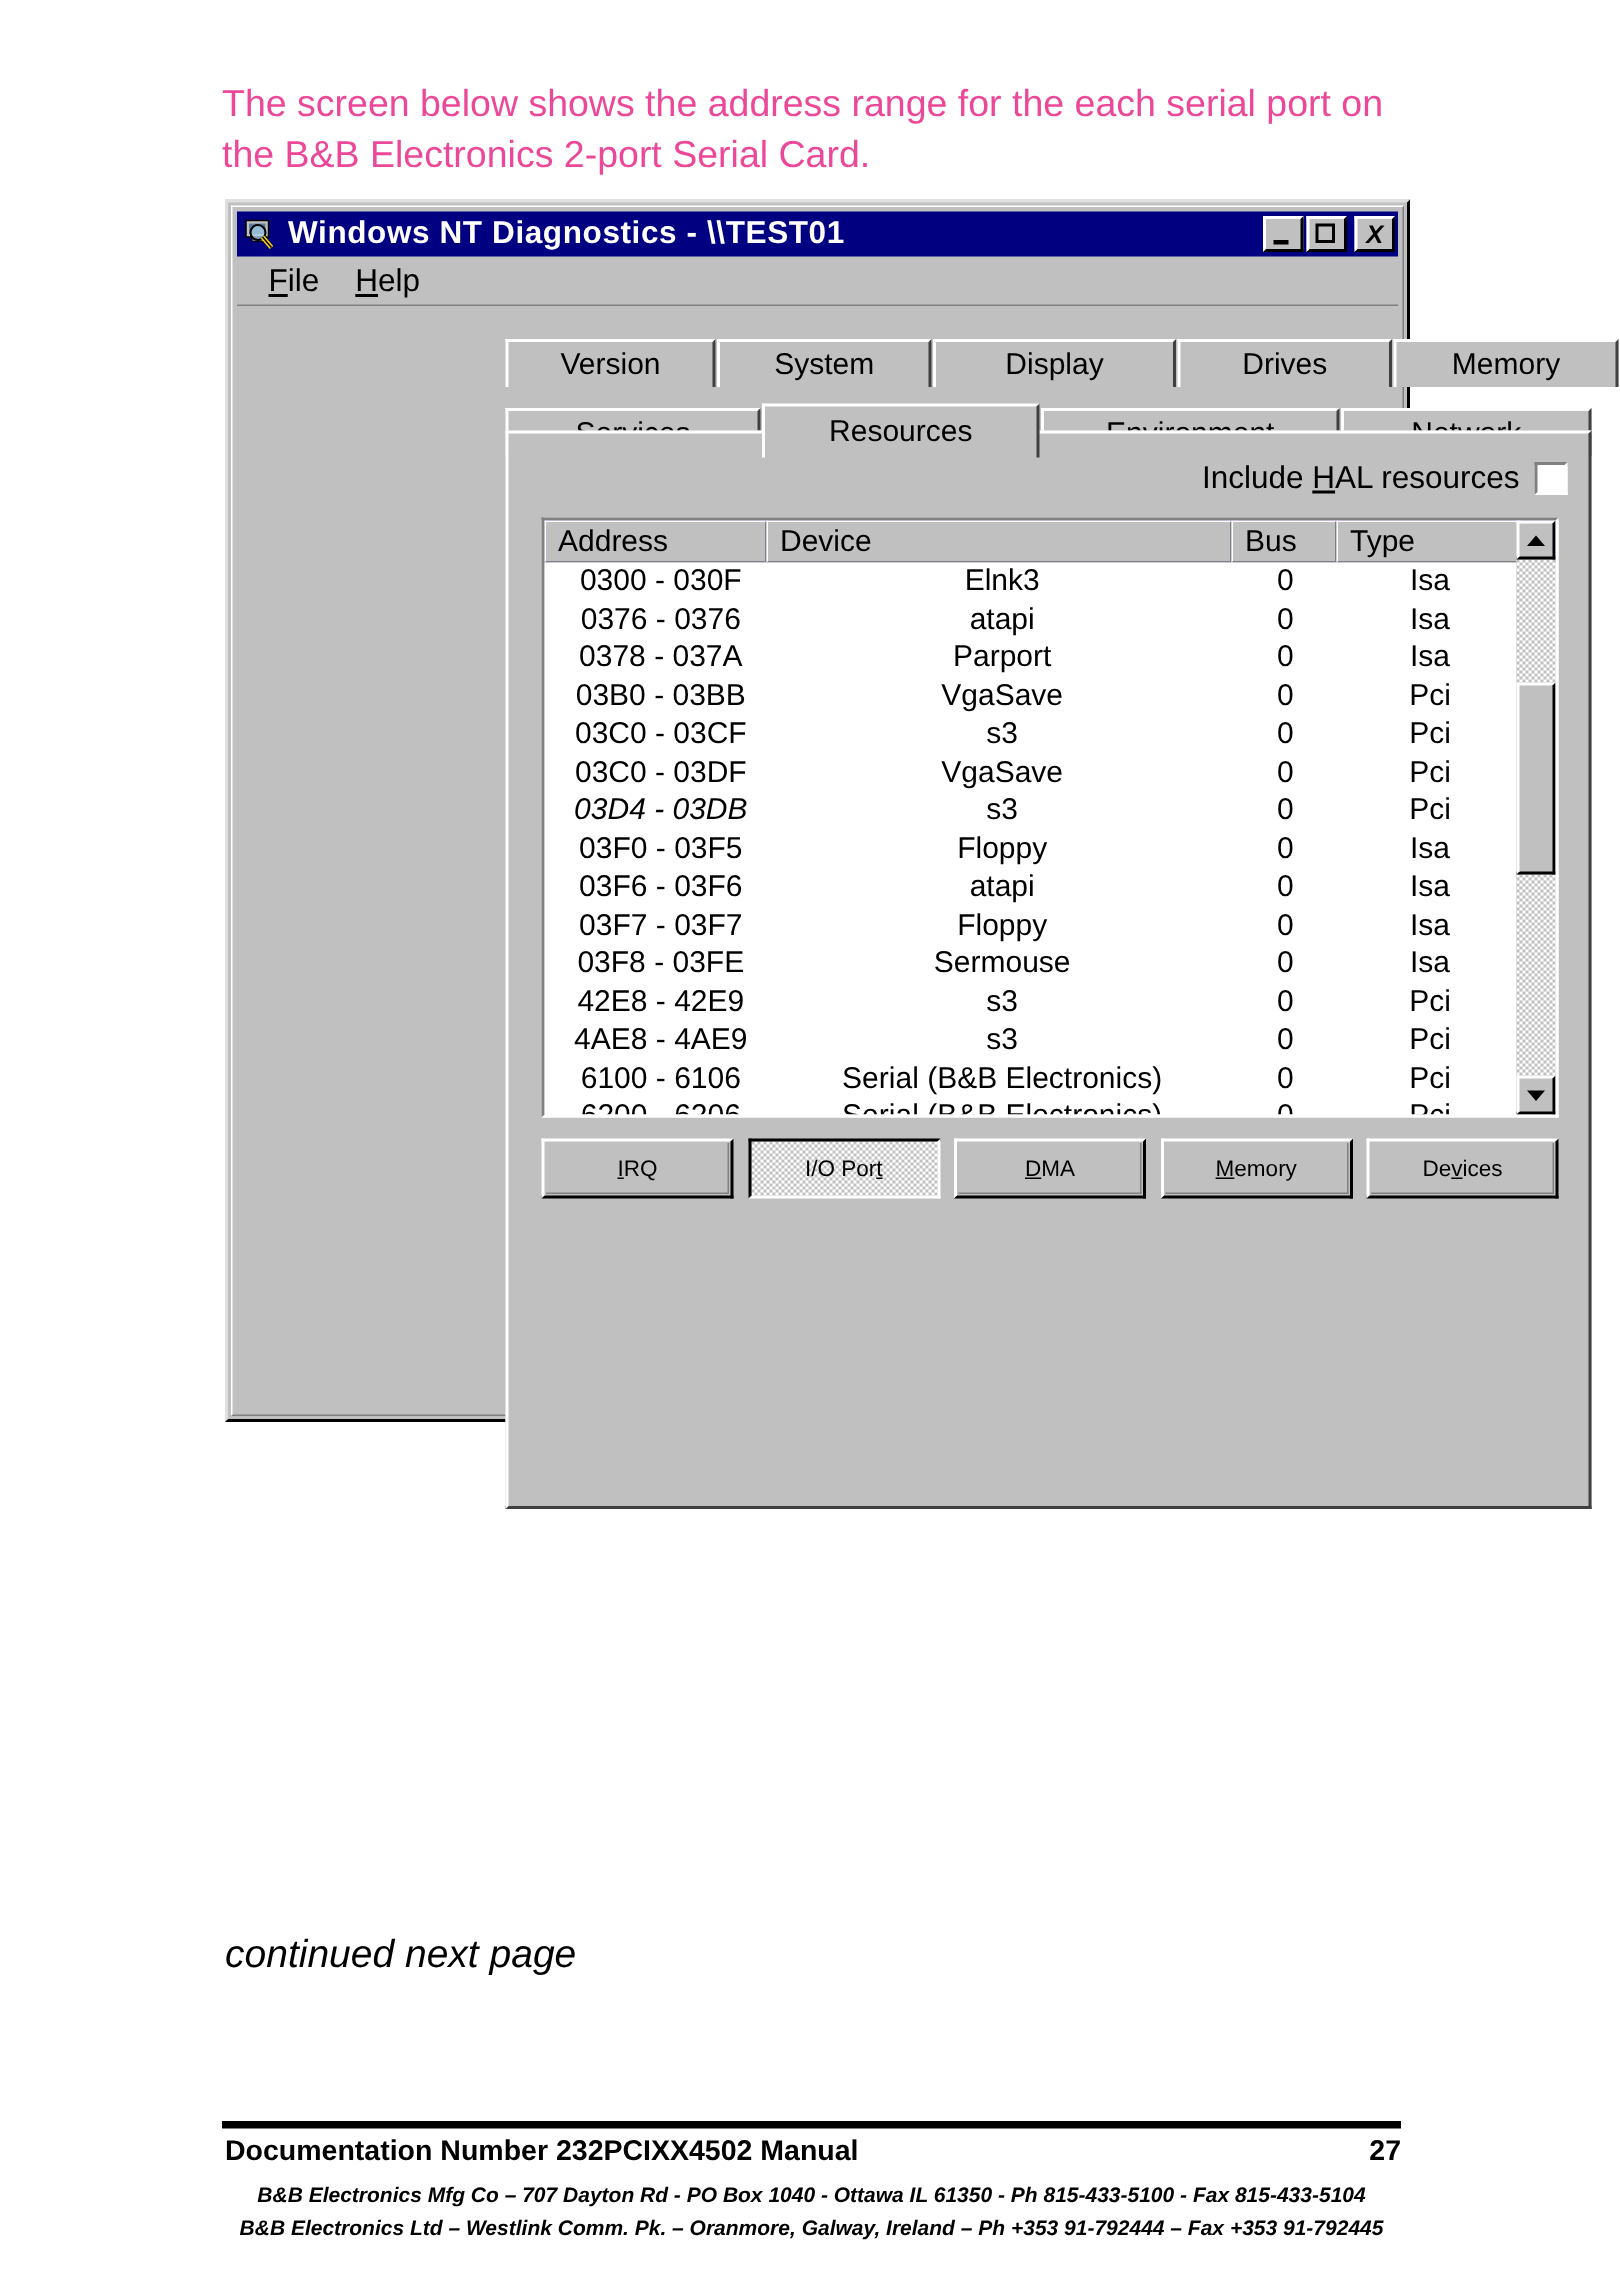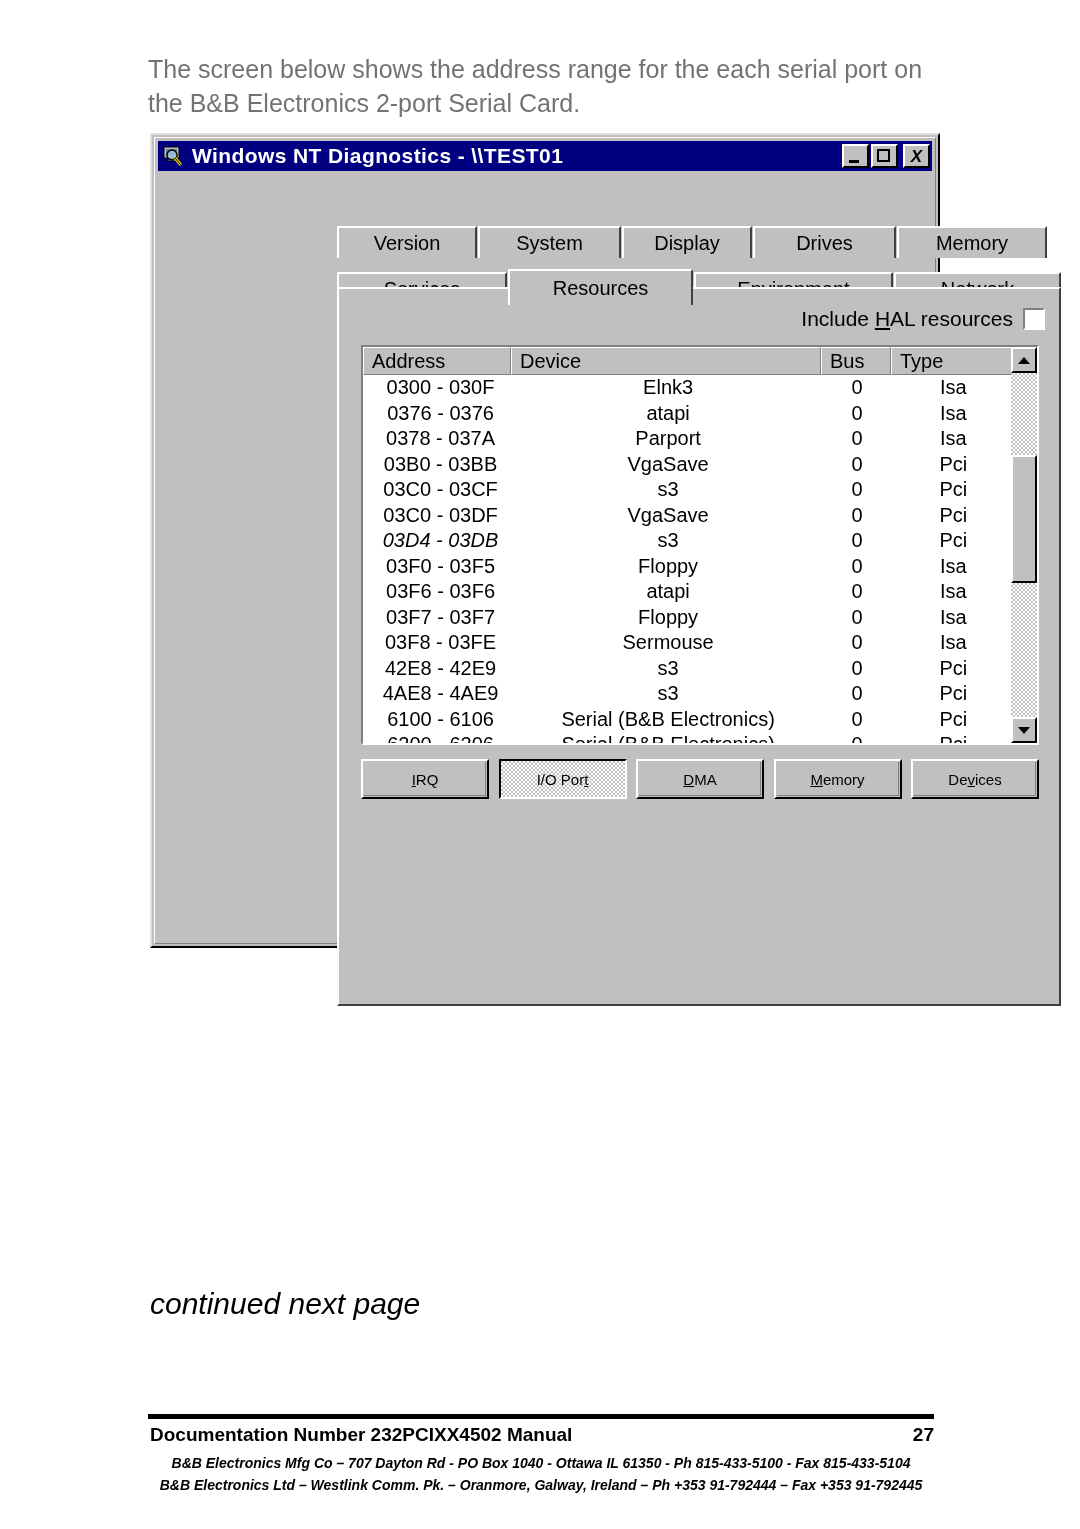--- a/index.html
+++ b/index.html
@@ -7,21 +7,21 @@
     width:1080px;height:1529px;
     background:#ffffff;
     font-family:"Liberation Sans", sans-serif;
     color:#000;
     position:relative;
     overflow:hidden;
   }
   
   .intro{
     position:absolute;left:148px;top:52px;width:790px;
-    font-size:25px;line-height:34px;color:#737373;
+    font-size:25px;line-height:34px;color:#ec4899;
   }
   
   .win{
     position:absolute;left:150px;top:133px;width:790px;height:815px;
     background:#c0c0c0;
     border-top:2px solid #dfdfdf;
     border-left:2px solid #dfdfdf;
     border-right:2px solid #000000;
     border-bottom:2px solid #000000;
     box-sizing:border-box;
@@ -200,21 +200,21 @@
   }
   .botbtn.default .def-in{
     position:absolute;inset:2px;
     border-top:2px solid #ffffff;border-left:2px solid #ffffff;
     border-right:2px solid #808080;border-bottom:2px solid #808080;
   }
   u.acc{text-decoration:underline;}
   
   .contnext{
     position:absolute;left:150px;top:1287px;
-    font-size:30px;font-style:italic;color:#000;
+    font-size:26px;font-style:italic;color:#000;
   }
   
   .footrule{
     position:absolute;left:148px;top:1414px;width:786px;height:5px;background:#000;
   }
   .footline1{
     position:absolute;left:150px;top:1424px;width:784px;
     display:flex;justify-content:space-between;align-items:baseline;
     font-size:19px;font-weight:bold;
   }
@@ -251,30 +251,34 @@
           </span>
       <span class="wbtn">
             <i class="wb-max"></i>
           </span>
       <span class="wbtn close">
             <i class="wb-close">X</i>
           </span>
     </span>
   </div>
 
+  <div class="menubar">
+    <span class="menuitem"><u>F</u>ile</span>
+    <span class="menuitem"><u>H</u>elp</span>
+  </div>
 
   <div class="tabarea">
     <div class="tabrow r1">
       <div class="tab" style="width:140px">
             <span>Version</span>
           </div>
       <div class="tab" style="width:143px">
             <span>System</span>
           </div>
-      <div class="tab" style="width:130px">
+      <div class="tab" style="width:162px">
             <span>Display</span>
           </div>
       <div class="tab" style="width:143px">
             <span>Drives</span>
           </div>
       <div class="tab" style="width:150px">
             <span>Memory</span>
           </div>
     </div>
     <div class="tabrow r2">

